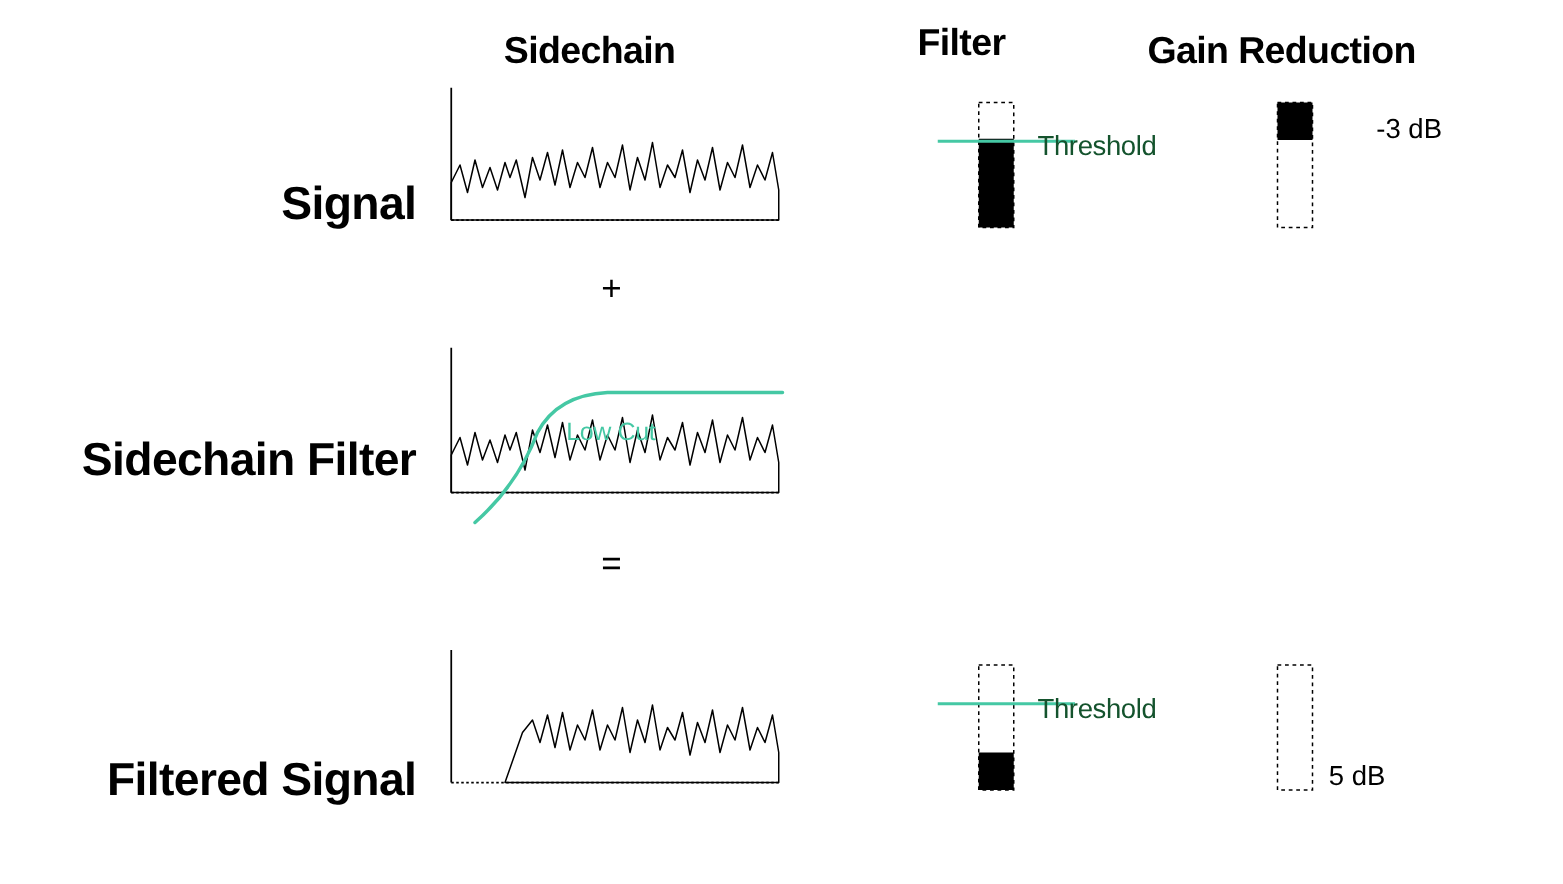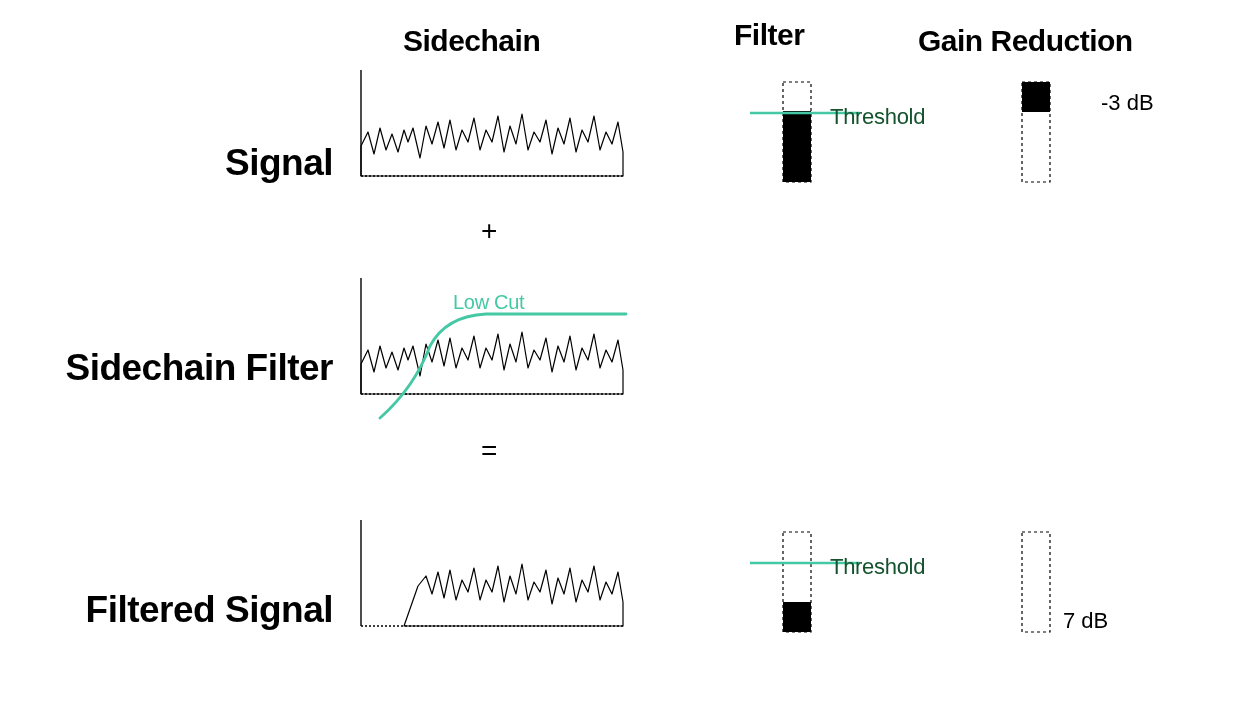--- a/index.html
+++ b/index.html
@@ -38,32 +38,33 @@
     font-size: 22px;
     font-weight: 400;
     color: #14532d;
     letter-spacing: -0.3px;
   }
   .lowcut-label {
     font-size: 20px;
     font-weight: 400;
     color: #45c8a4;
     letter-spacing: -0.3px;
+    margin-top: 44px;
   }
 </style>
 </head>
 <body>
 
 <div class="abs col-header" style="left:403px; top:24px;">Sidechain</div>
 <div class="abs col-header" style="left:734px; top:18px;">Filter</div>
 <div class="abs col-header" style="left:918px; top:24px;">Gain Reduction</div>
 
 <div class="abs row-header" style="right:917px; top:142px;">Signal</div>
 <div class="abs row-header" style="right:917px; top:347px;">Sidechain Filter</div>
-<div class="abs row-header" style="right:917px; top:589px;">Filtered Signal</div>
+<div class="abs row-header" style="right:917px; top:603px;">Filtered Signal</div>
 
 <div class="abs op" style="left:481px; top:215px;">+</div>
 <div class="abs op" style="left:481px; top:435px;">=</div>
 
 <svg class="abs" style="left:358px; top:70px;" width="270" height="118">
   <line x1="3" y1="0" x2="3" y2="106" stroke="#000" stroke-width="1.4"></line>
   <line x1="3" y1="106" x2="265" y2="106" stroke="#000" stroke-width="1.4" stroke-dasharray="2 2"></line>
   <path d="M3,106 L3,76 L10,62 L16,84 L22,58 L28,80 L34,64 L40,82 L46,60 L50,72 L55,58 L62,88 L68,56 L74,74 L80,52 L86,78 L92,50 L98,80 L104,60 L110,72 L116,48 L122,80 L128,60 L134,72 L140,46 L146,82 L152,56 L158,74 L164,44 L170,80 L176,62 L182,72 L188,50 L194,84 L200,58 L206,74 L212,48 L218,82 L224,60 L230,72 L236,46 L242,80 L248,62 L254,74 L260,52 L265,82 L265,106 Z" fill="none" stroke="#000" stroke-width="1.2" stroke-linejoin="round"></path>
 </svg>
 
@@ -106,13 +107,13 @@
   <rect x="12" y="72" width="28" height="30" fill="#000"></rect>
 </svg>
 <svg class="abs" style="left:750px; top:560px;" width="110" height="6">
   <line x1="0" y1="3" x2="110" y2="3" stroke="#45c8a4" stroke-width="2.5"></line>
 </svg>
 <div class="abs thresh-label" style="left:830px; top:554px;">Threshold</div>
 
 <svg class="abs" style="left:1010px; top:530px;" width="52" height="106">
   <rect x="12" y="2" width="28" height="100" fill="none" stroke="#000" stroke-width="1.2" stroke-dasharray="3 3"></rect>
 </svg>
-<div class="abs gr-label" style="left:1063px; top:608px;">7 dB</div>
+<div class="abs gr-label" style="left:1063px; top:608px;">5 dB</div>
 
 </body></html>

